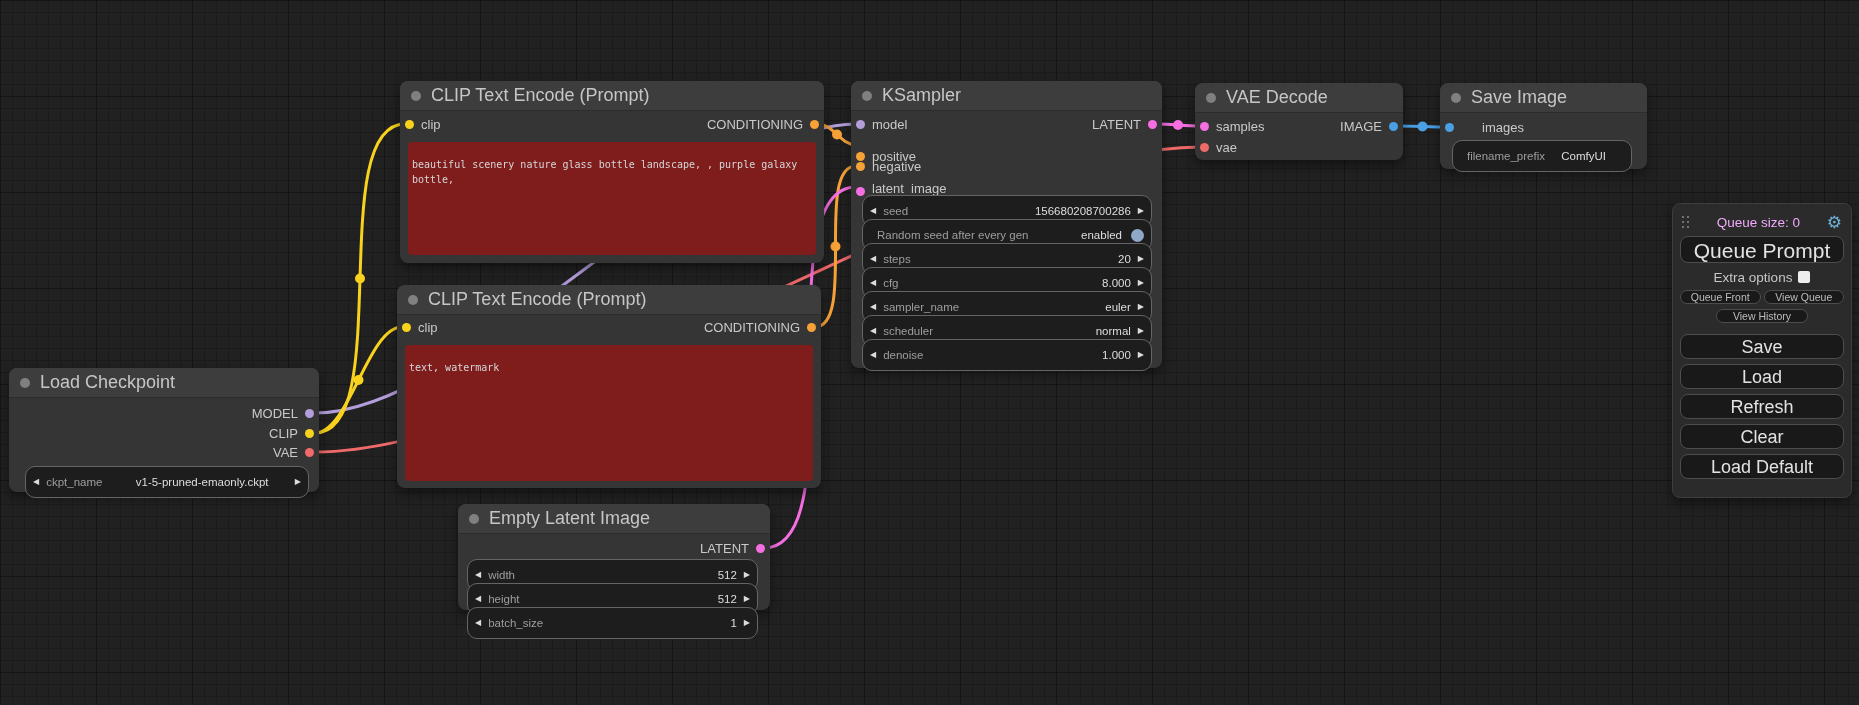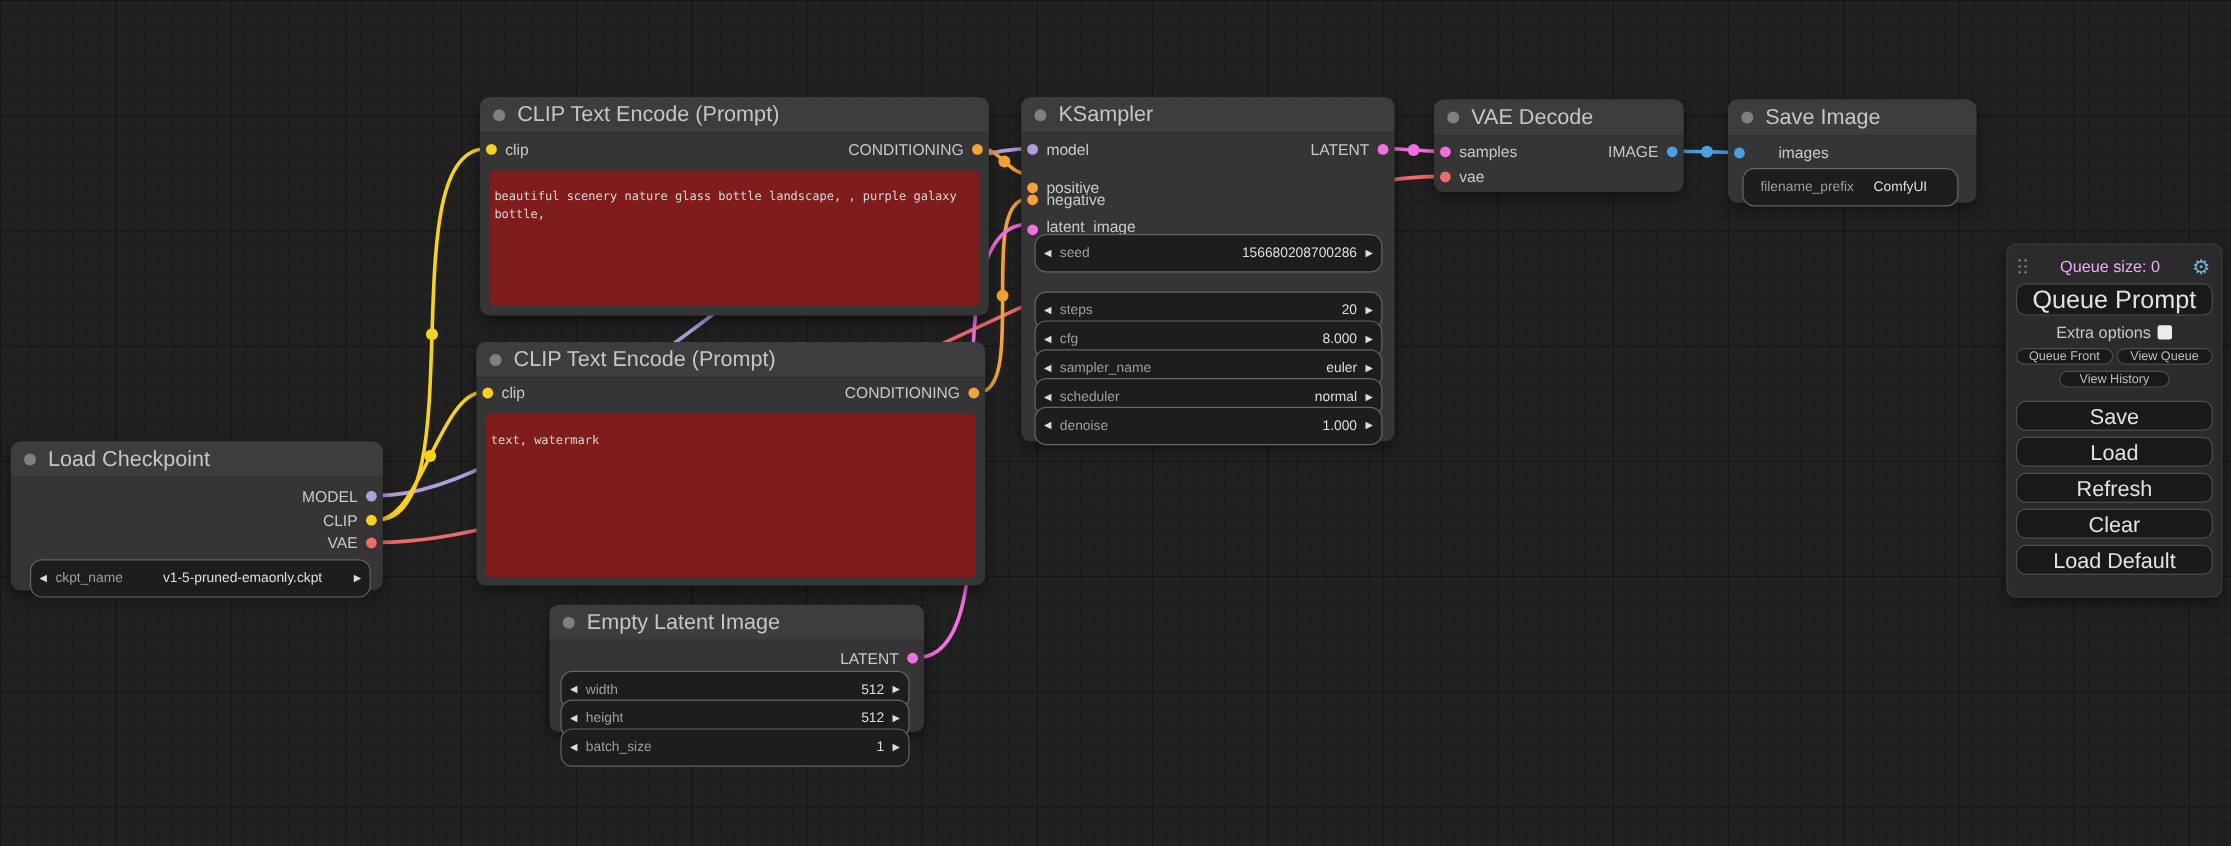--- a/index.html
+++ b/index.html
@@ -201,20 +201,25 @@
   <div class="slot out" style="top:34px;">
     <span class="port" style="background: rgb(245, 110, 226);"></span>
     <span>LATENT</span>
   </div>
   <div class="pill" style="left:11px;right:10px;top:114px;">
     <span class="arr">◀</span>
     <span class="wlabel">seed</span>
     <span class="wvalue">156680208700286</span>
     <span class="arr">▶</span>
   </div>
+  <div class="pill" style="left:11px;right:10px;top:138px;">
+    <span class="wlabel">Random seed after every gen</span>
+    <span class="wvalue">enabled</span>
+    <span class="toggle" style="background: rgb(143, 168, 200);"></span>
+  </div>
   <div class="pill" style="left:11px;right:10px;top:162px;">
     <span class="arr">◀</span>
     <span class="wlabel">steps</span>
     <span class="wvalue">20</span>
     <span class="arr">▶</span>
   </div>
   <div class="pill" style="left:11px;right:10px;top:186px;">
     <span class="arr">◀</span>
     <span class="wlabel">cfg</span>
     <span class="wvalue">8.000</span>

